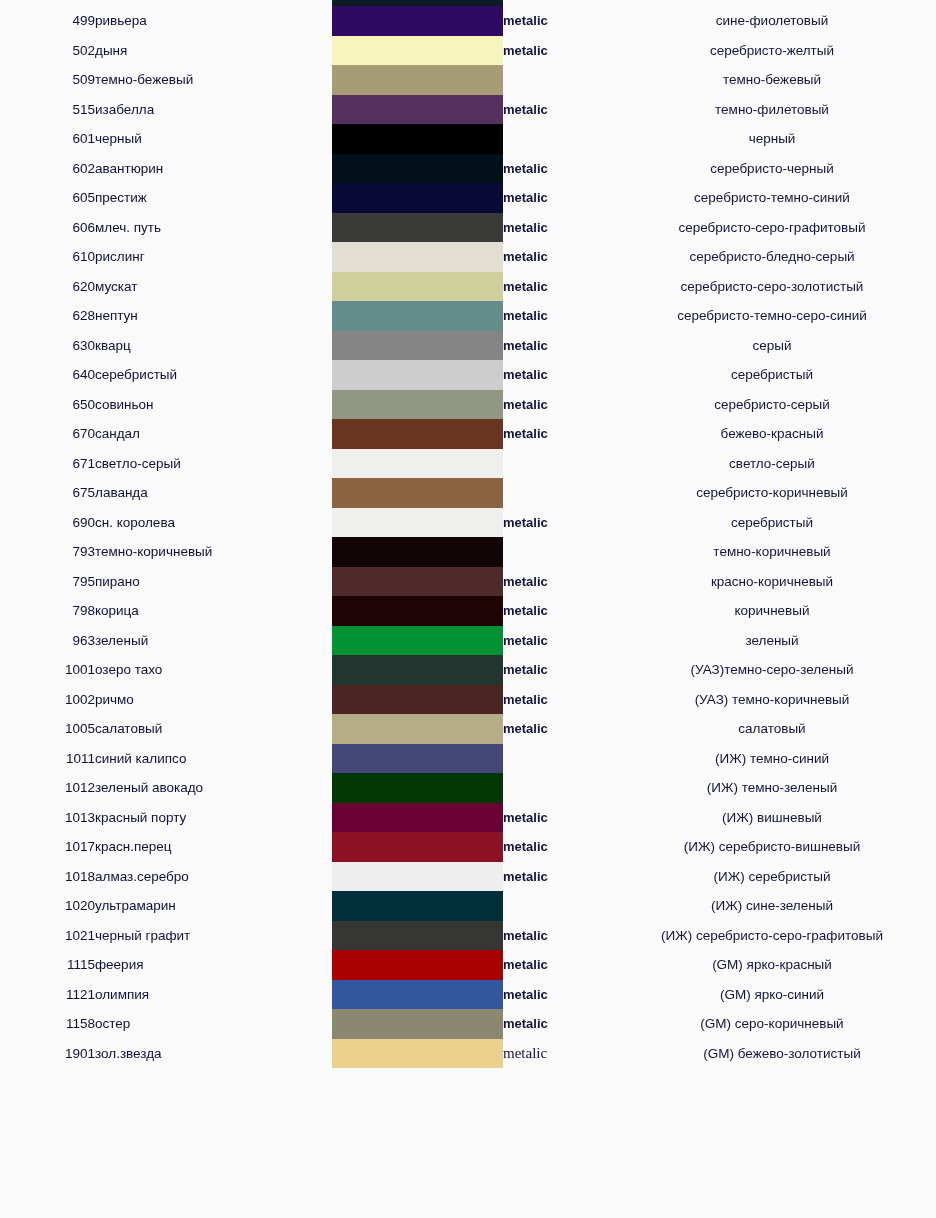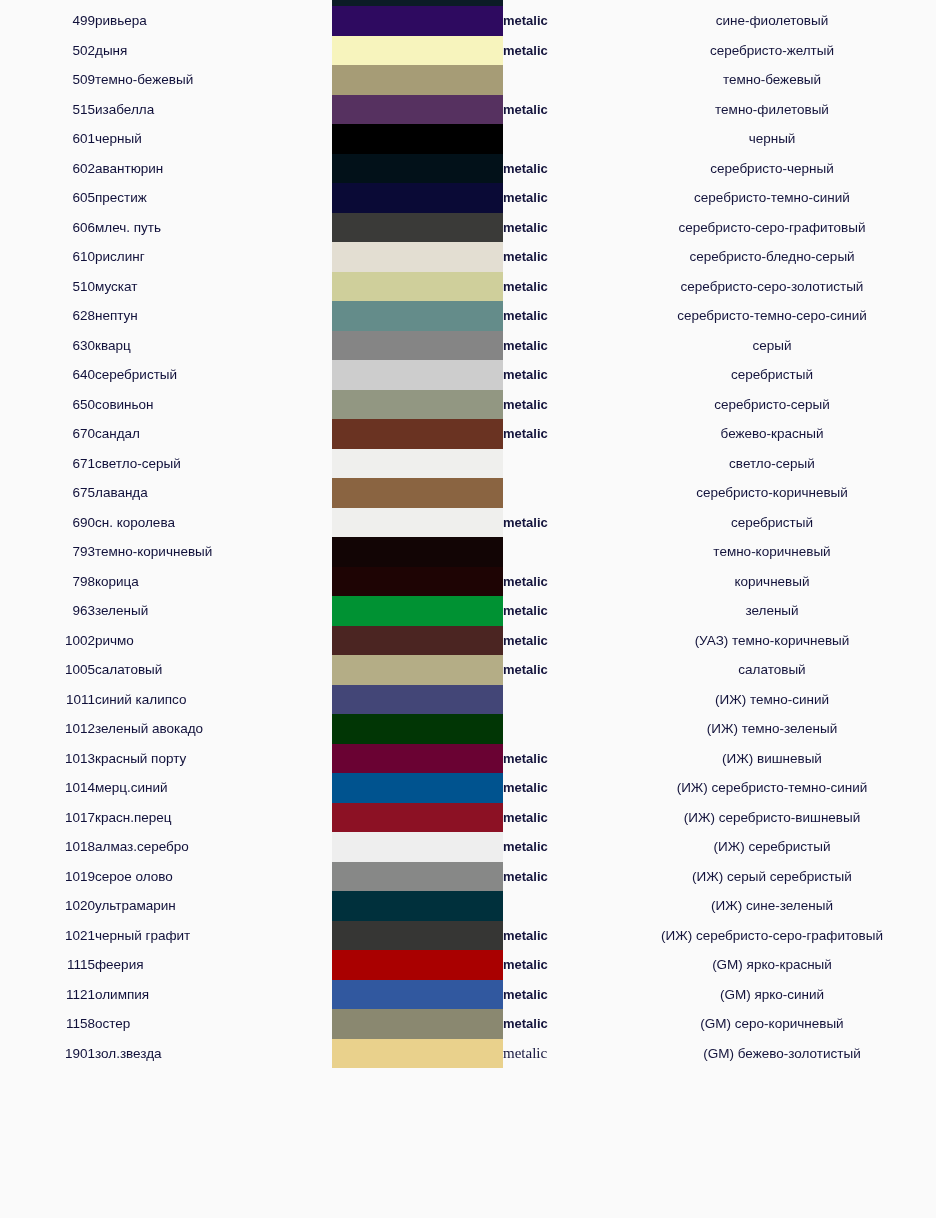--- a/index.html
+++ b/index.html
@@ -185,21 +185,21 @@
         <tr>
           <td class="code">610</td>
           <td class="name">рислинг</td>
           <td class="swatch-cell">
             <span class="swatch" style="background: rgb(227, 222, 210);"></span>
           </td>
           <td class="metalic">metalic</td>
           <td class="desc">серебристо-бледно-серый</td>
         </tr>
         <tr>
-          <td class="code">510</td>
+          <td class="code">620</td>
           <td class="name">мускат</td>
           <td class="swatch-cell">
             <span class="swatch" style="background: rgb(207, 207, 155);"></span>
           </td>
           <td class="metalic">metalic</td>
           <td class="desc">серебристо-серо-золотистый</td>
         </tr>
         <tr>
           <td class="code">628</td>
           <td class="name">нептун</td>
@@ -275,38 +275,56 @@
         <tr>
           <td class="code">793</td>
           <td class="name">темно-коричневый</td>
           <td class="swatch-cell">
             <span class="swatch" style="background: rgb(18, 5, 5);"></span>
           </td>
           <td class="metalic"></td>
           <td class="desc">темно-коричневый</td>
         </tr>
         <tr>
+          <td class="code">795</td>
+          <td class="name">пирано</td>
+          <td class="swatch-cell">
+            <span class="swatch" style="background: rgb(78, 42, 43);"></span>
+          </td>
+          <td class="metalic">metalic</td>
+          <td class="desc">красно-коричневый</td>
+        </tr>
+        <tr>
           <td class="code">798</td>
           <td class="name">корица</td>
           <td class="swatch-cell">
             <span class="swatch" style="background: rgb(30, 4, 4);"></span>
           </td>
           <td class="metalic">metalic</td>
           <td class="desc">коричневый</td>
         </tr>
         <tr>
           <td class="code">963</td>
           <td class="name">зеленый</td>
           <td class="swatch-cell">
             <span class="swatch" style="background: rgb(0, 146, 51);"></span>
           </td>
           <td class="metalic">metalic</td>
           <td class="desc">зеленый</td>
         </tr>
         <tr>
+          <td class="code">1001</td>
+          <td class="name">озеро тахо</td>
+          <td class="swatch-cell">
+            <span class="swatch" style="background: rgb(32, 54, 47);"></span>
+          </td>
+          <td class="metalic">metalic</td>
+          <td class="desc">(УАЗ)темно-серо-зеленый</td>
+        </tr>
+        <tr>
           <td class="code">1002</td>
           <td class="name">ричмо</td>
           <td class="swatch-cell">
             <span class="swatch" style="background: rgb(75, 37, 34);"></span>
           </td>
           <td class="metalic">metalic</td>
           <td class="desc">(УАЗ) темно-коричневый</td>
         </tr>
         <tr>
           <td class="code">1005</td>
@@ -338,56 +356,38 @@
         <tr>
           <td class="code">1013</td>
           <td class="name">красный порту</td>
           <td class="swatch-cell">
             <span class="swatch" style="background: rgb(106, 2, 51);"></span>
           </td>
           <td class="metalic">metalic</td>
           <td class="desc">(ИЖ) вишневый</td>
         </tr>
         <tr>
-          <td class="code">1014</td>
-          <td class="name">мерц.синий</td>
-          <td class="swatch-cell">
-            <span class="swatch" style="background: rgb(0, 83, 143);"></span>
-          </td>
-          <td class="metalic">metalic</td>
-          <td class="desc">(ИЖ) серебристо-темно-синий</td>
-        </tr>
-        <tr>
           <td class="code">1017</td>
           <td class="name">красн.перец</td>
           <td class="swatch-cell">
             <span class="swatch" style="background: rgb(140, 17, 36);"></span>
           </td>
           <td class="metalic">metalic</td>
           <td class="desc">(ИЖ) серебристо-вишневый</td>
         </tr>
         <tr>
           <td class="code">1018</td>
           <td class="name">алмаз.серебро</td>
           <td class="swatch-cell">
             <span class="swatch" style="background: rgb(238, 238, 238);"></span>
           </td>
           <td class="metalic">metalic</td>
           <td class="desc">(ИЖ) серебристый</td>
         </tr>
         <tr>
-          <td class="code">1019</td>
-          <td class="name">серое олово</td>
-          <td class="swatch-cell">
-            <span class="swatch" style="background: rgb(135, 136, 135);"></span>
-          </td>
-          <td class="metalic">metalic</td>
-          <td class="desc">(ИЖ) серый серебристый</td>
-        </tr>
-        <tr>
           <td class="code">1020</td>
           <td class="name">ультрамарин</td>
           <td class="swatch-cell">
             <span class="swatch" style="background: rgb(0, 48, 60);"></span>
           </td>
           <td class="metalic"></td>
           <td class="desc">(ИЖ) сине-зеленый</td>
         </tr>
         <tr>
           <td class="code">1021</td>

